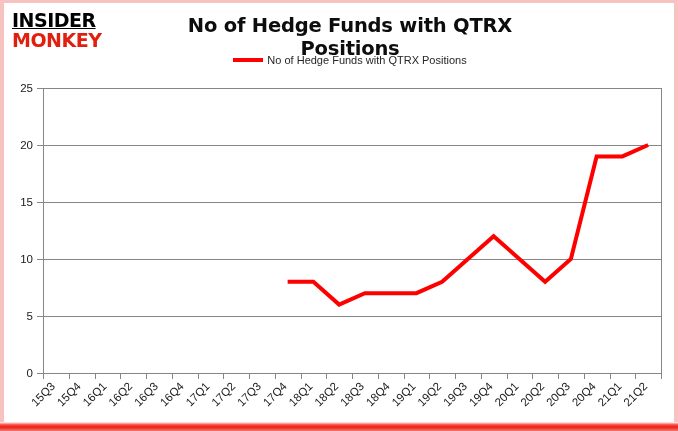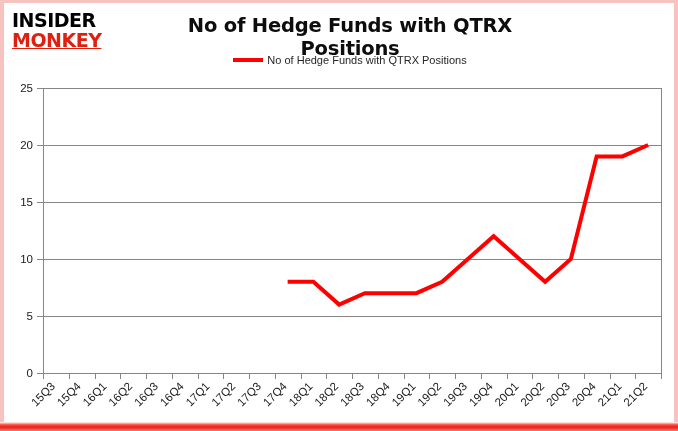--- a/index.html
+++ b/index.html
@@ -54,22 +54,22 @@
     line-height: 1;
     user-select: none;
   }
   .logo-line {
     font-family: "DejaVu Sans", sans-serif;
     font-weight: bold;
     font-size: 19px;
     letter-spacing: -0.5px;
     line-height: 20px;
   }
-  .logo-insider { color: #000000; }
-  .logo-monkey { color: #e01f0f; text-decoration: underline; }
+  .logo-insider { color: #000000; text-decoration: underline; }
+  .logo-monkey { color: #e01f0f; }
 
   
   .chart-title {
     position: absolute;
     left: 140px;
     top: 14px;
     width: 420px;
     text-align: center;
     font-family: "DejaVu Sans", sans-serif;
     font-weight: bold;

